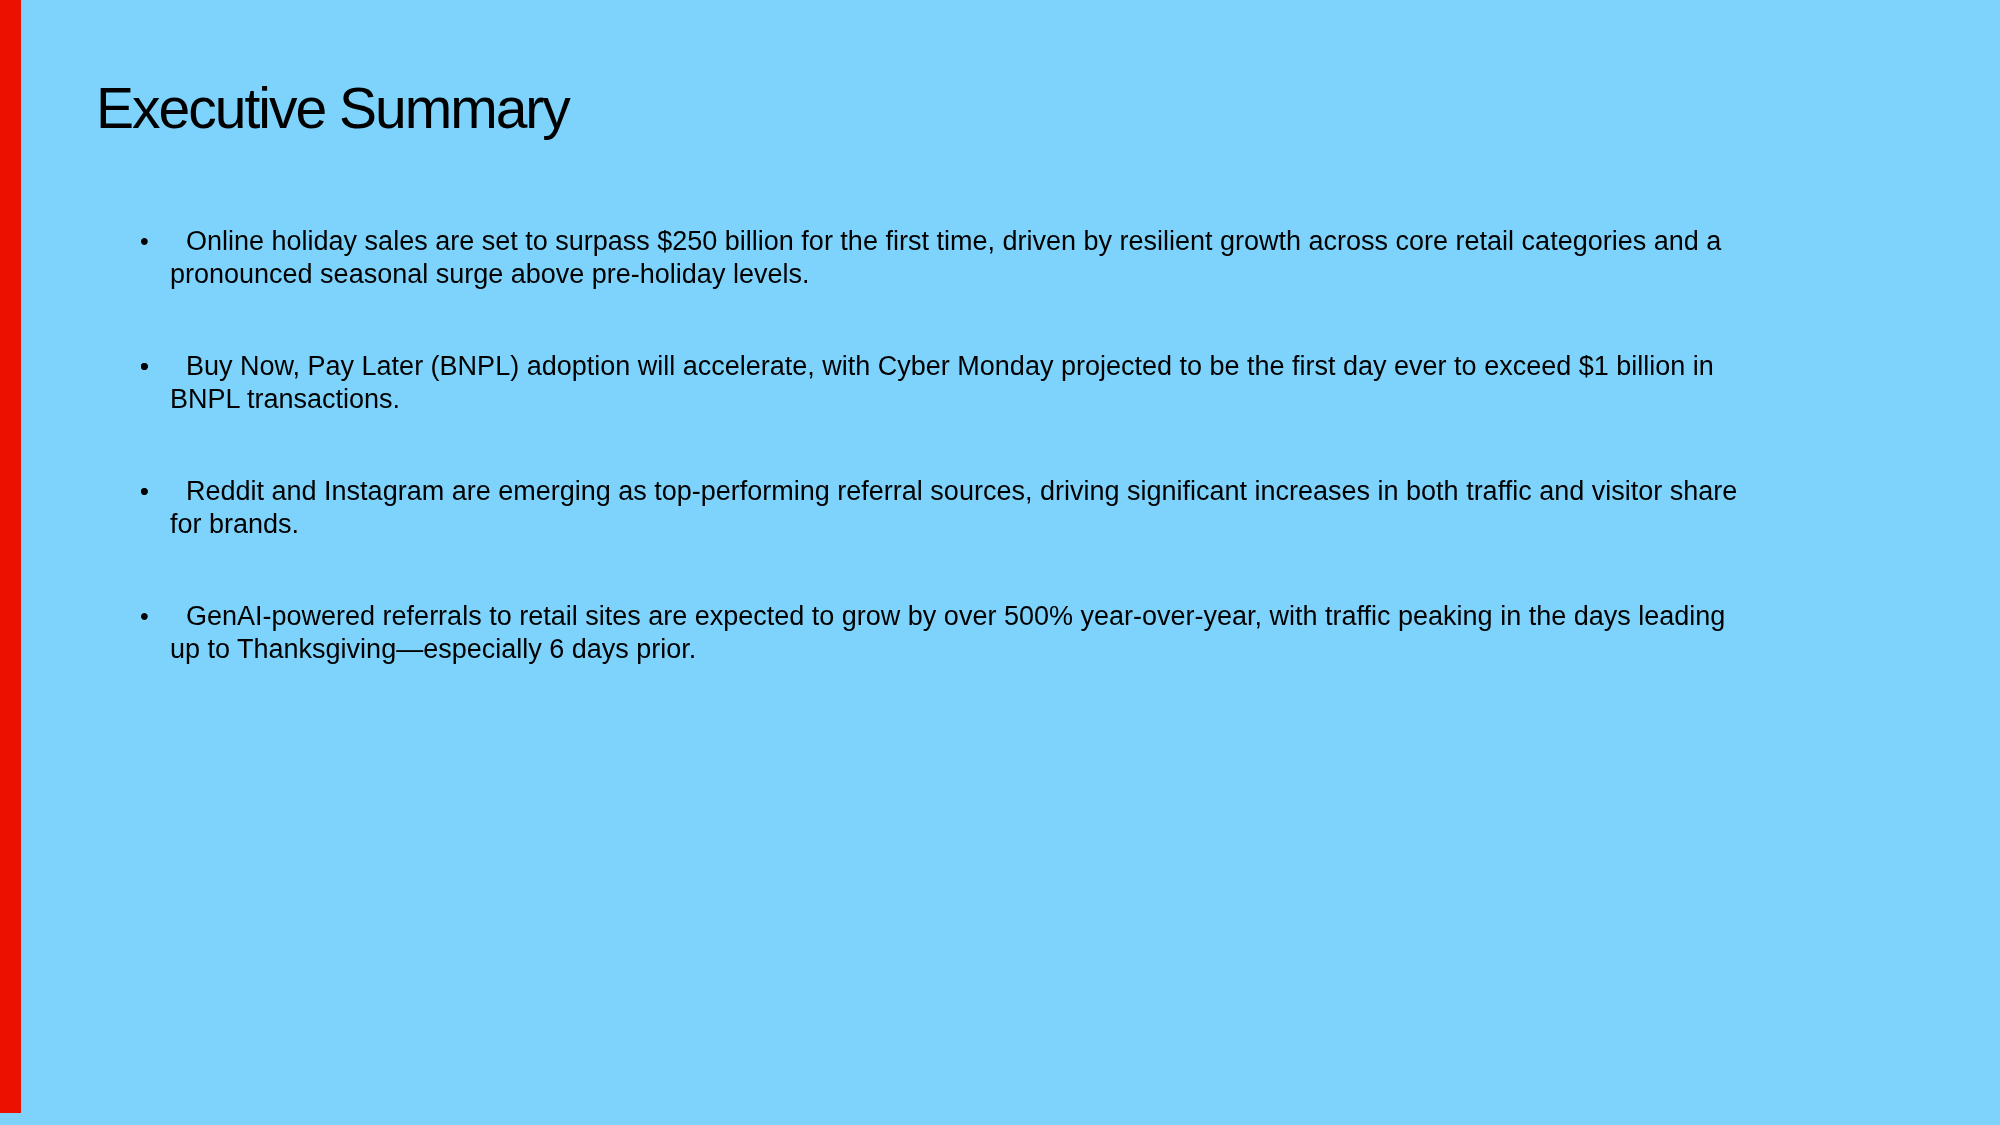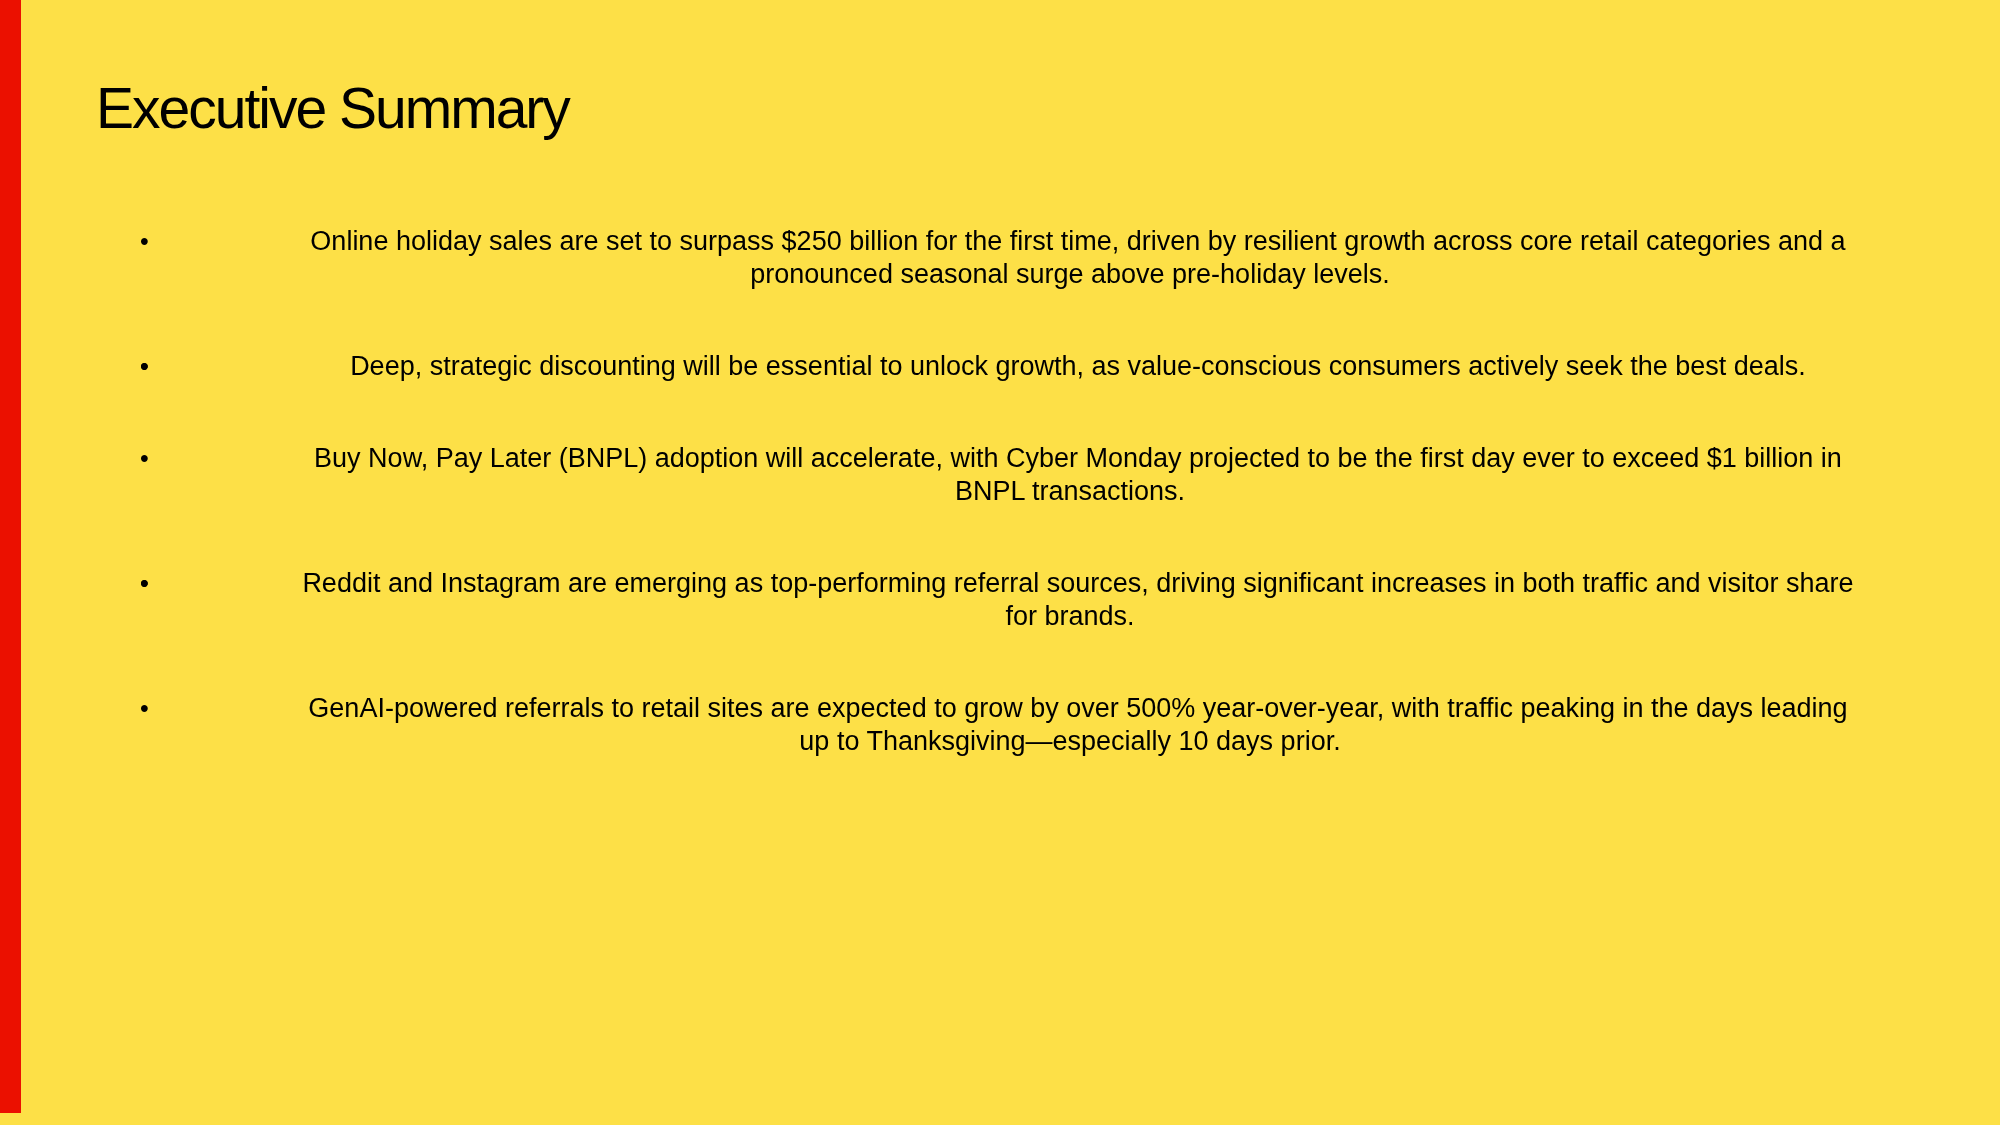--- a/index.html
+++ b/index.html
@@ -9,22 +9,21 @@
     height: 1125px;
     background: #FFFFFF;
     font-family: "Liberation Sans", sans-serif;
     color: #000000;
     overflow: hidden;
   }
   .slide {
     position: relative;
     width: 2000px;
     height: 1125px;
-    background: #fde047;
-    text-align: center;
+    background: #7dd3fc;
   }
   .accent-bar {
     position: absolute;
     left: 0;
     top: 0;
     width: 21px;
     height: 1113px;
     background: #EB1000;
   }
   .slide-title {
@@ -88,39 +87,38 @@
     <li class="bullet-item">
       <span class="bullet-marker">•</span>
       <span class="bullet-text">Online holiday sales are set to surpass $250 billion for the first time, driven by resilient growth across core retail categories and a
 pronounced seasonal surge above pre-holiday levels.</span>
     </li>
     <li class="bullet-item">
       <span class="bullet-marker">•</span>
     </li>
     <li class="bullet-item">
       <span class="bullet-marker">•</span>
-      <span class="bullet-text">Deep, strategic discounting will be essential to unlock growth, as value-conscious consumers actively seek the best deals.</span>
     </li>
     <li class="bullet-item">
       <span class="bullet-marker">•</span>
       <span class="bullet-text">Buy Now, Pay Later (BNPL) adoption will accelerate, with Cyber Monday projected to be the first day ever to exceed $1 billion in
 BNPL transactions.</span>
     </li>
     <li class="bullet-item">
       <span class="bullet-marker">•</span>
     </li>
     <li class="bullet-item">
       <span class="bullet-marker">•</span>
       <span class="bullet-text">Reddit and Instagram are emerging as top-performing referral sources, driving significant increases in both traffic and visitor share
 for brands.</span>
     </li>
     <li class="bullet-item">
       <span class="bullet-marker">•</span>
       <span class="bullet-text">GenAI-powered referrals to retail sites are expected to grow by over 500% year-over-year, with traffic peaking in the days leading
-up to Thanksgiving—especially 10 days prior.</span>
+up to Thanksgiving—especially 6 days prior.</span>
     </li>
   </ul>
 
   <div class="footer">
     
     
   </div>
 
 </div>
 

